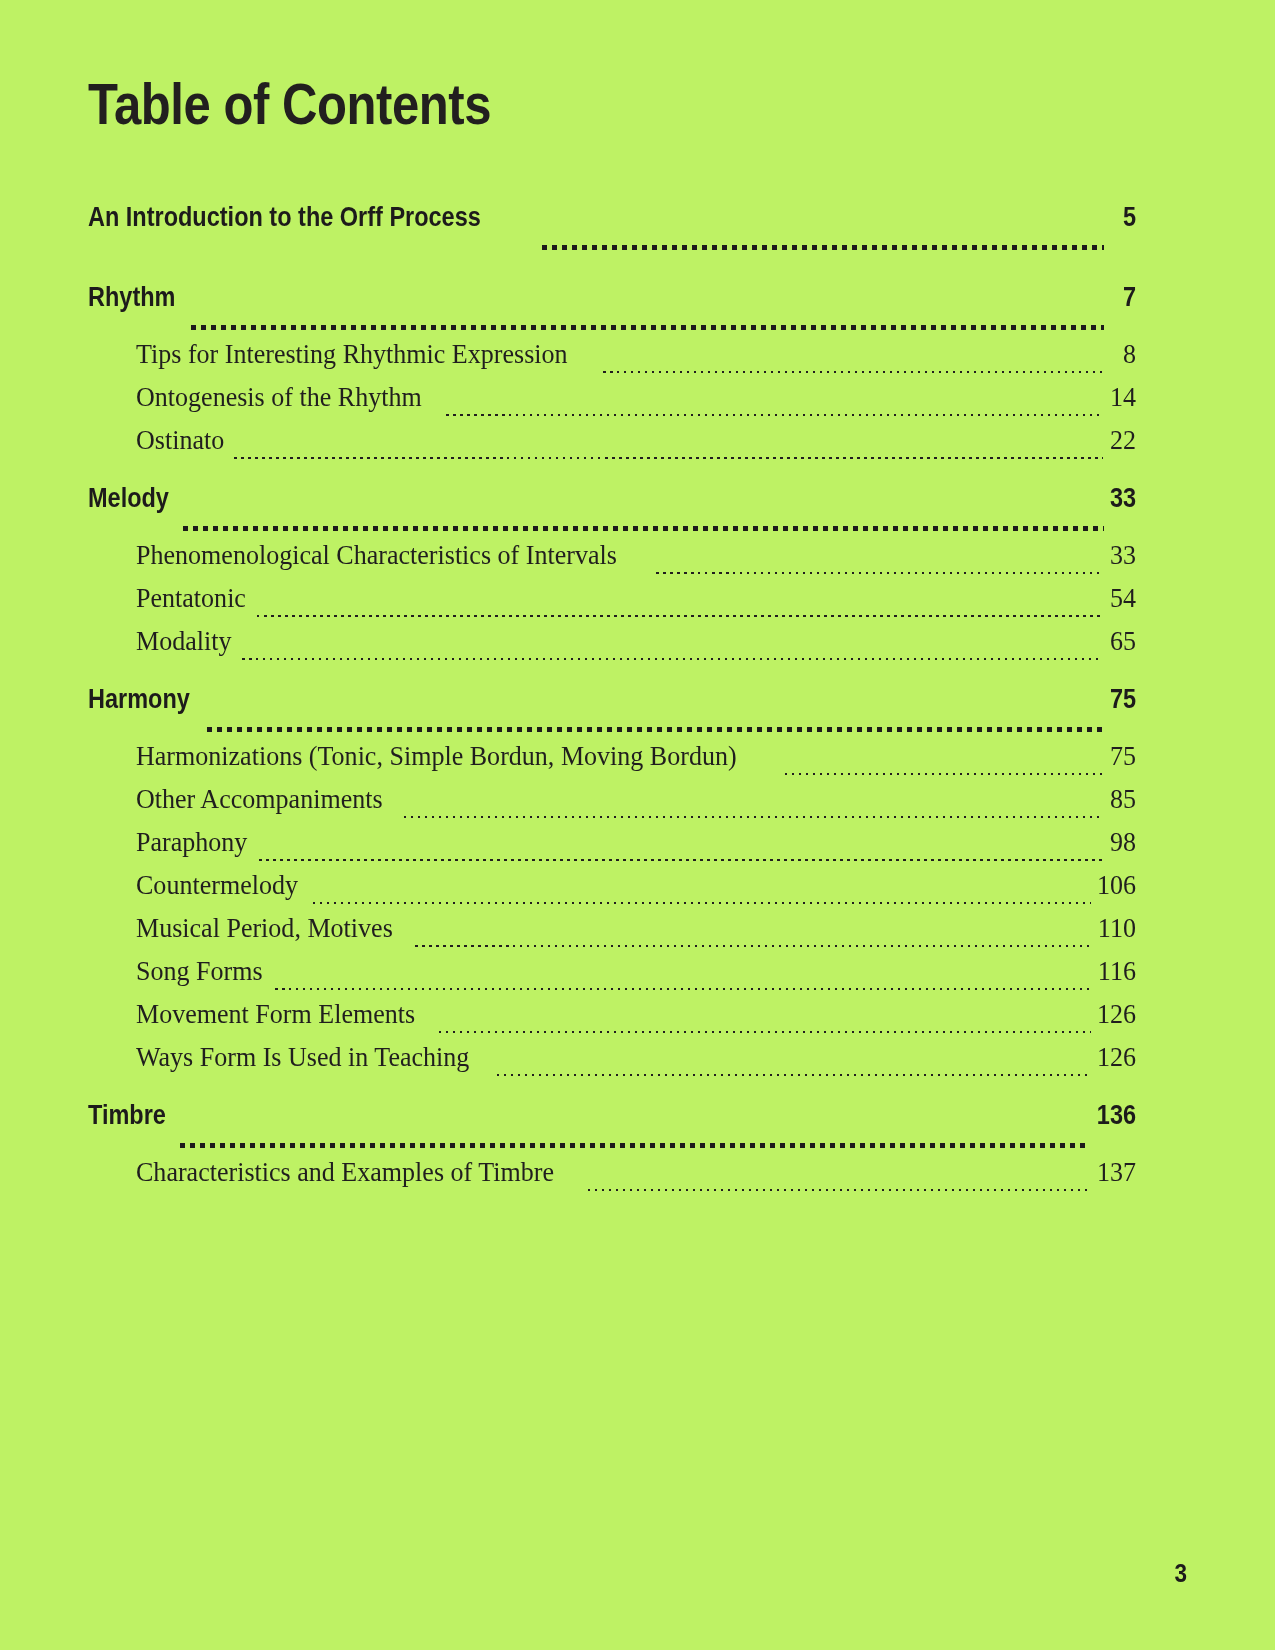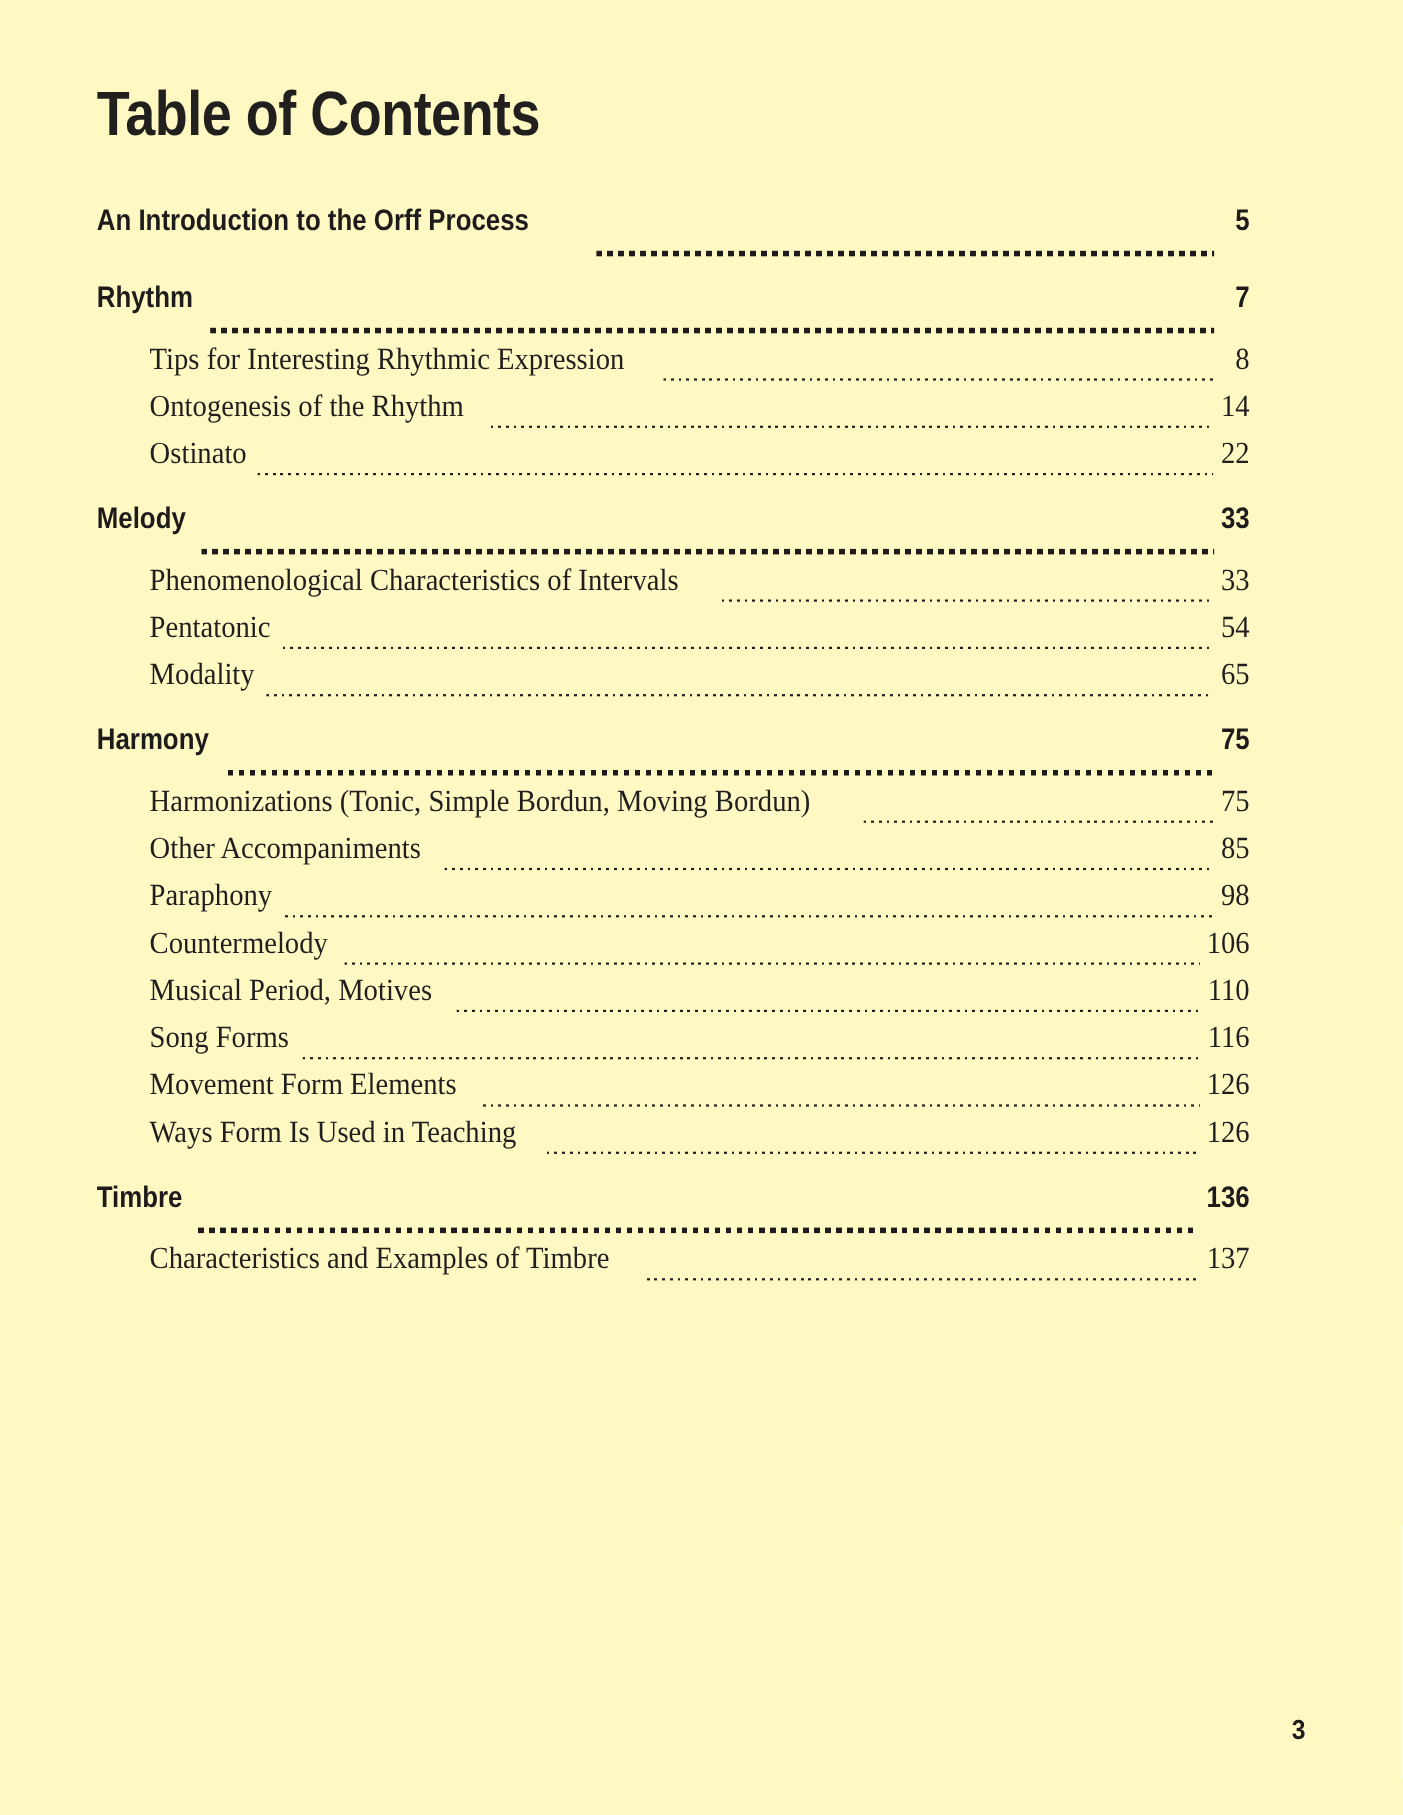--- a/index.html
+++ b/index.html
@@ -14,21 +14,21 @@
     font-family: "Liberation Serif", "DejaVu Serif", serif;
     color: #1a1a1a;
     overflow: hidden;
   }
 
   .page {
     position: absolute;
     left: 0; top: 0;
     width: 1275px;
     height: 1650px;
-    background: #fef9c3;
+    background: #bef264;
   }
 
   .content {
     position: absolute;
     left: 88px;
     top: 76px;
     width: 1048px;
   }
 
   
@@ -76,23 +76,23 @@
 
   .entry .pagenum {
     flex: 0 0 auto;
     text-align: right;
     white-space: nowrap;
   }
 
   
   .entry.major {
     height: 56px;
-    margin-top: 14px;
-  }
-  .entry.major.first { margin-top: 0; }
+    margin-top: 24px;
+  }
+  .entry.major.first { margin-top: 17px; }
 
   .entry.major .label,
   .entry.major .pagenum {
     font-family: "Liberation Sans", "DejaVu Sans", sans-serif;
     font-weight: 700;
     font-size: 27px;
     color: #1d1b1b;
     transform: scaleX(0.87);
     transform-origin: left bottom;
   }

